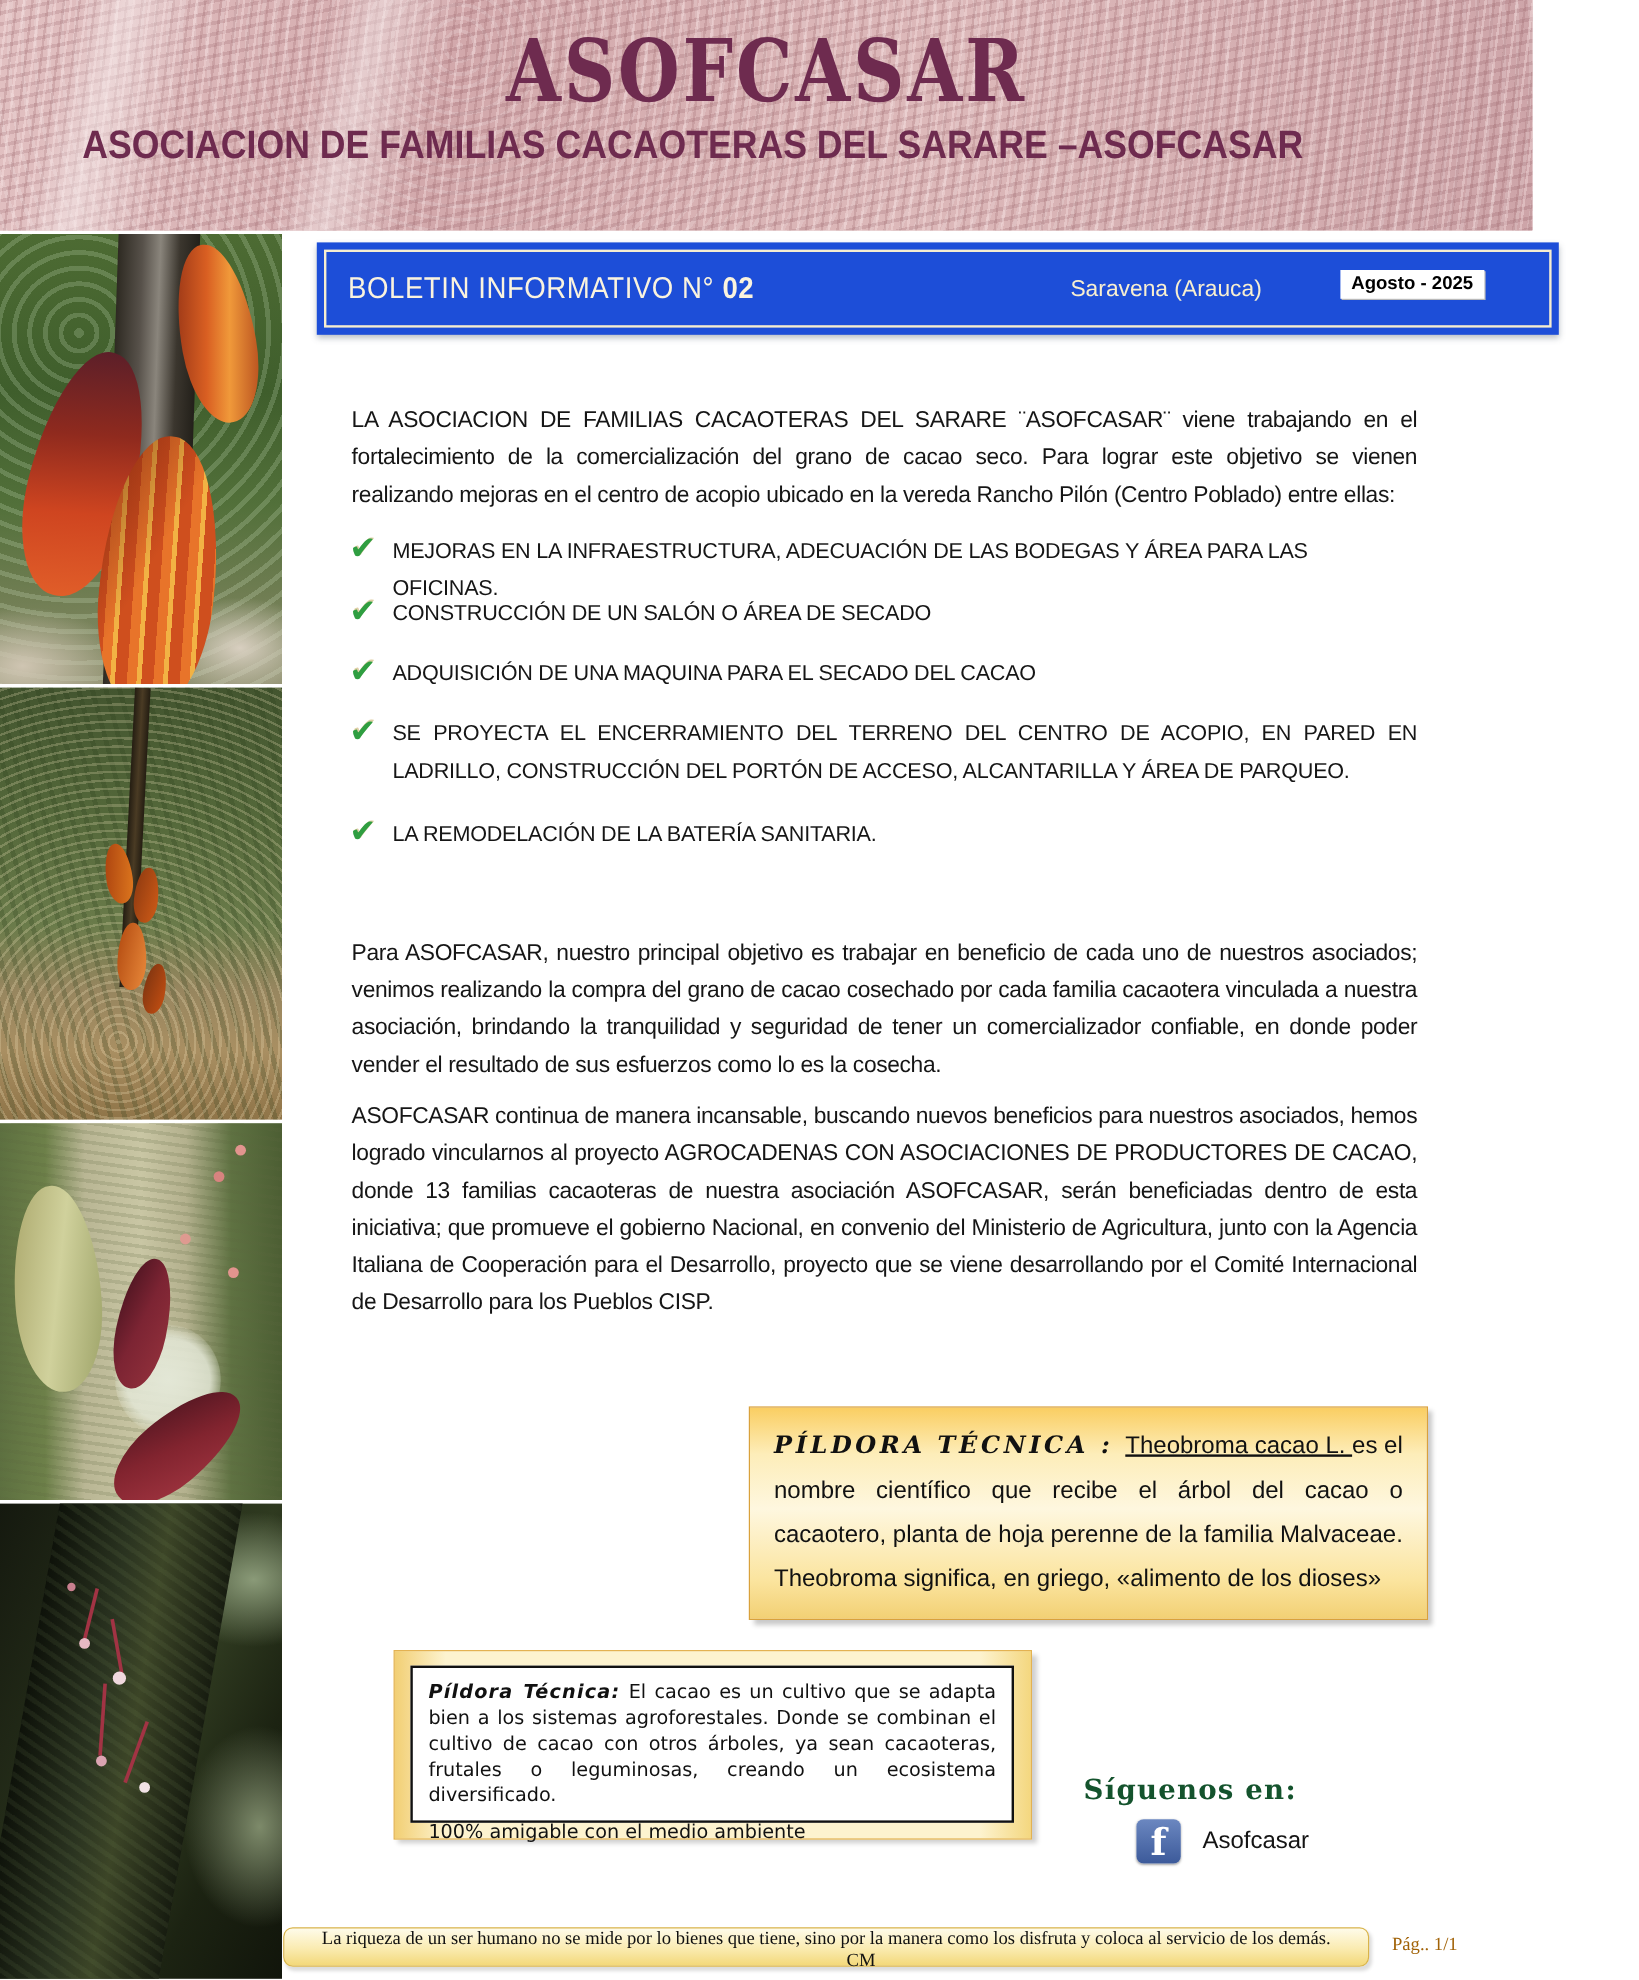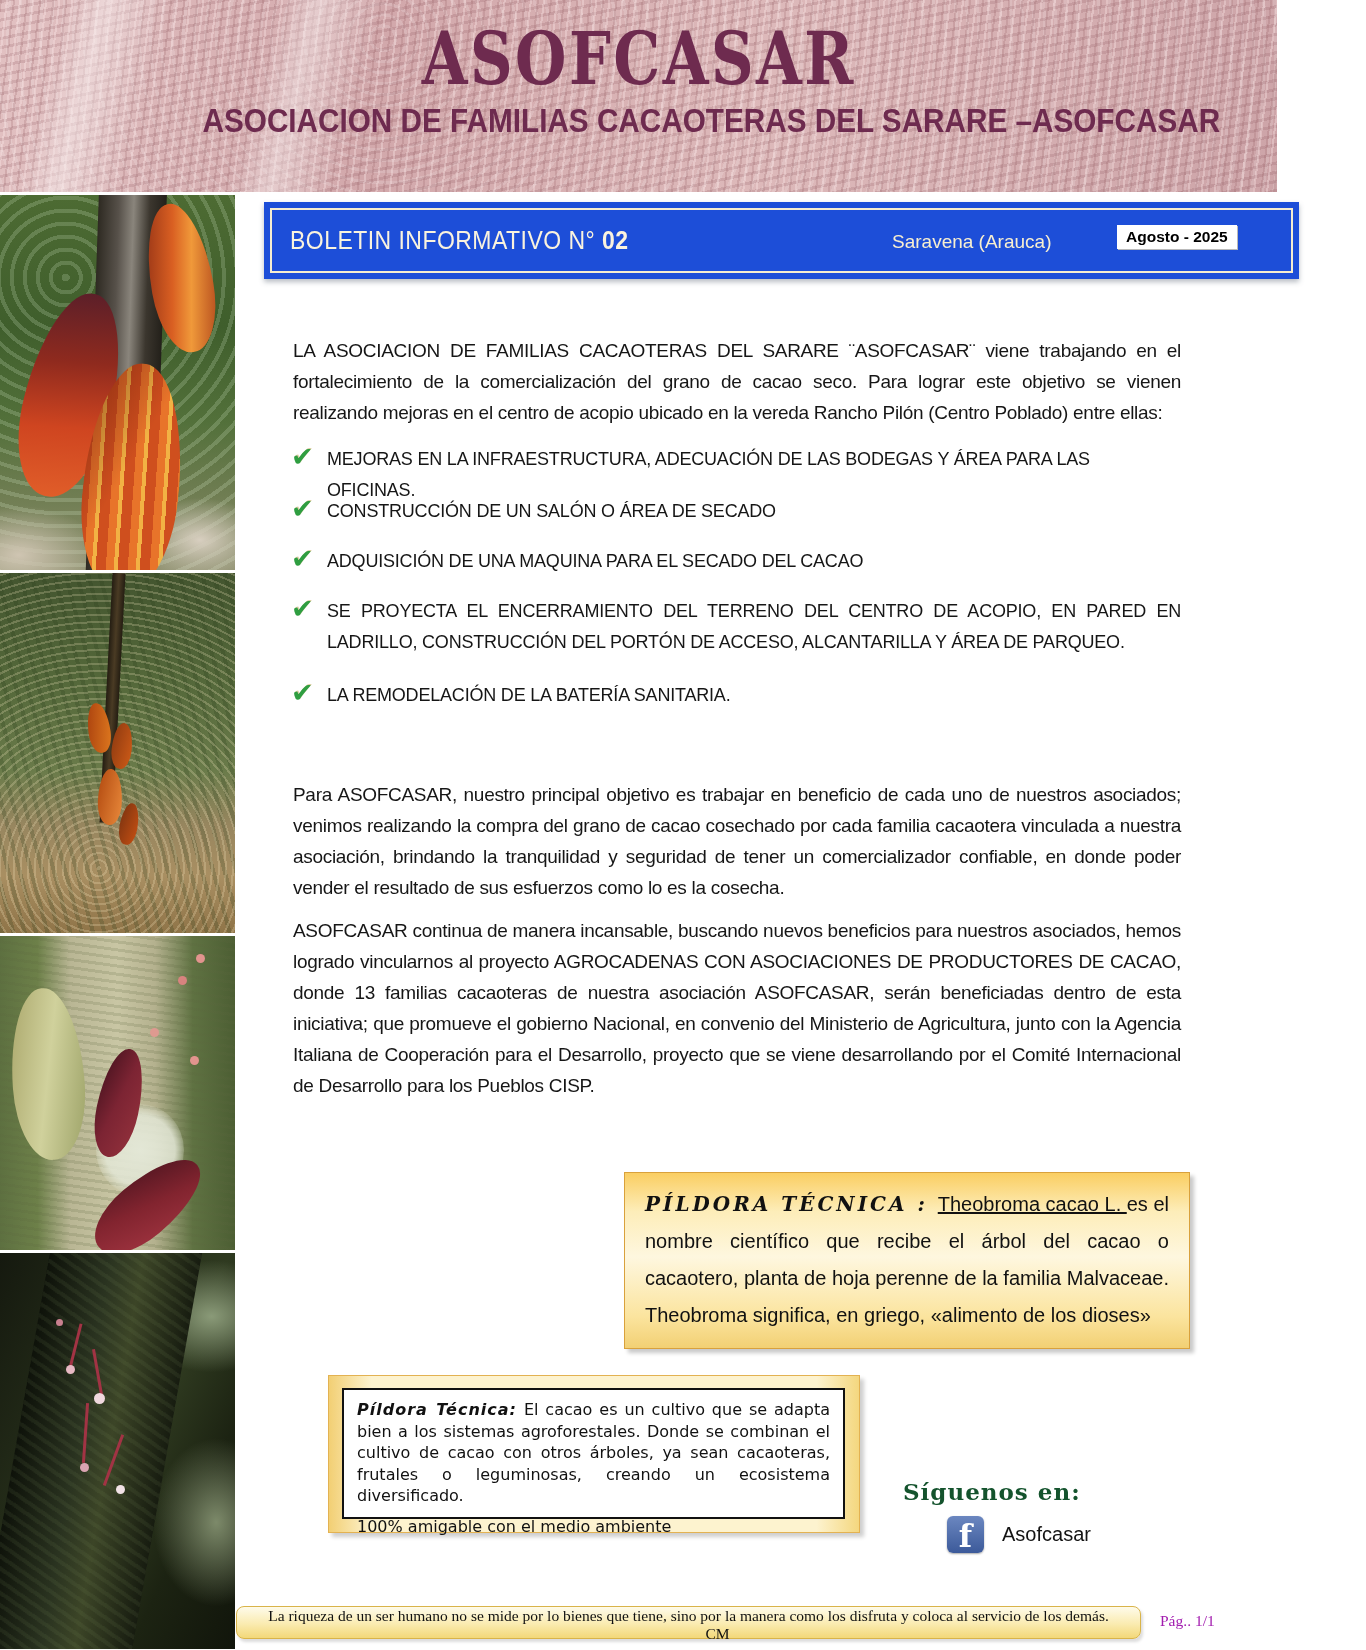--- a/index.html
+++ b/index.html
@@ -13,21 +13,21 @@
       linear-gradient(105deg, transparent 5%, rgba(248,238,238,.55) 8%, transparent 13%,
                       transparent 21%, rgba(246,236,236,.5) 24%, transparent 29%),
       repeating-linear-gradient(97deg, rgba(150,95,100,.22) 0 2px, transparent 2px 6px,
                       rgba(255,236,236,.32) 6px 8px, transparent 8px 13px),
       repeating-linear-gradient(-12deg, rgba(122,62,72,.16) 0 3px, transparent 3px 9px),
       repeating-radial-gradient(circle at 30% 20%, rgba(255,255,255,.14) 0 3px, transparent 3px 11px),
       linear-gradient(100deg,#e2c1c2 0%,#d2a8ab 30%,#ddb9ba 60%,#cda4a8 100%);}
   .masthead-title{position:absolute;left:0;top:16px;width:100%;text-align:center;}
   .masthead-title span{display:inline-block;font-family:"DejaVu Serif",serif;font-weight:bold;
     font-size:72px;letter-spacing:3px;color:#6e2b4f;transform:scaleX(.82);transform-origin:center;}
-  .masthead-subtitle{position:absolute;left:0;top:102px;width:100%;text-align:right;}
+  .masthead-subtitle{position:absolute;left:12px;top:102px;width:100%;text-align:left;}
   .masthead-subtitle span{display:inline-block;white-space:nowrap;font-weight:bold;font-size:33px;
     letter-spacing:0px;color:#6e2b4f;transform:scaleX(.9);transform-origin:center;}
 
   
   .photo-col{position:absolute;left:0;top:195px;width:235px;height:1455px;background:#fff;}
   .photo{position:relative;width:235px;overflow:hidden;margin-bottom:3px;}
   .pod{position:absolute;border-radius:50% 50% 50% 50%/58% 58% 44% 44%;}
 
   .photo1{height:375px;background:
       radial-gradient(ellipse 95px 60px at 85% 92%, #d8cfc0 0%, rgba(216,207,192,0) 70%),
@@ -140,21 +140,21 @@
       text-align:center;box-shadow:0 1px 2px rgba(0,0,0,.35);}
   .fb-label{margin-left:18px;font-size:20px;color:#141414;}
 
   
   .footer-bar{position:absolute;left:236px;top:1606px;width:905px;height:33px;box-sizing:border-box;
       border:1.5px solid #d9b44a;border-radius:8px;display:flex;align-items:center;padding:0 14px;
       background:linear-gradient(180deg,#fefbea 0%,#faebb0 55%,#f3d879 100%);
       box-shadow:2px 3px 3px #dddddd;font-family:"Liberation Serif",serif;font-size:15.5px;color:#111;flex-direction:column;}
   .footer-initials{margin-left:58px;}
   .page-num{position:absolute;left:1160px;top:1612px;font-family:"Liberation Serif",serif;
-      font-size:15.5px;color:#a21caf;}
+      font-size:15.5px;color:#a16207;}
 </style>
 </head>
 <body>
 
 <div class="page">
 
   <div class="masthead">
     <div class="masthead-title">
       <span>ASOFCASAR</span>
     </div>

